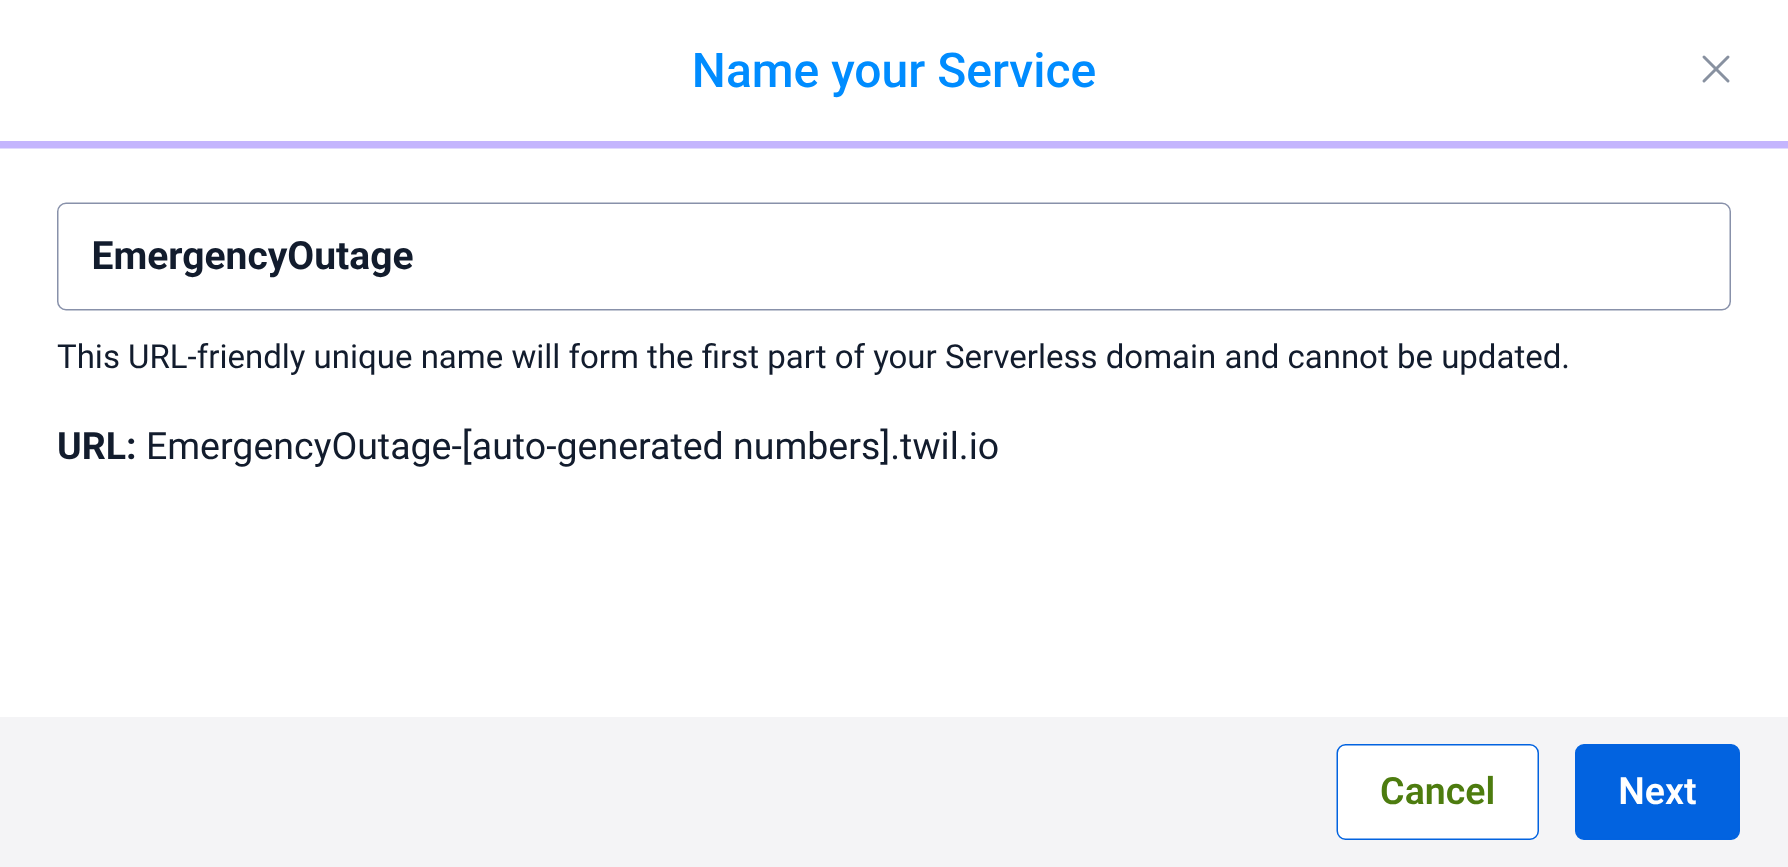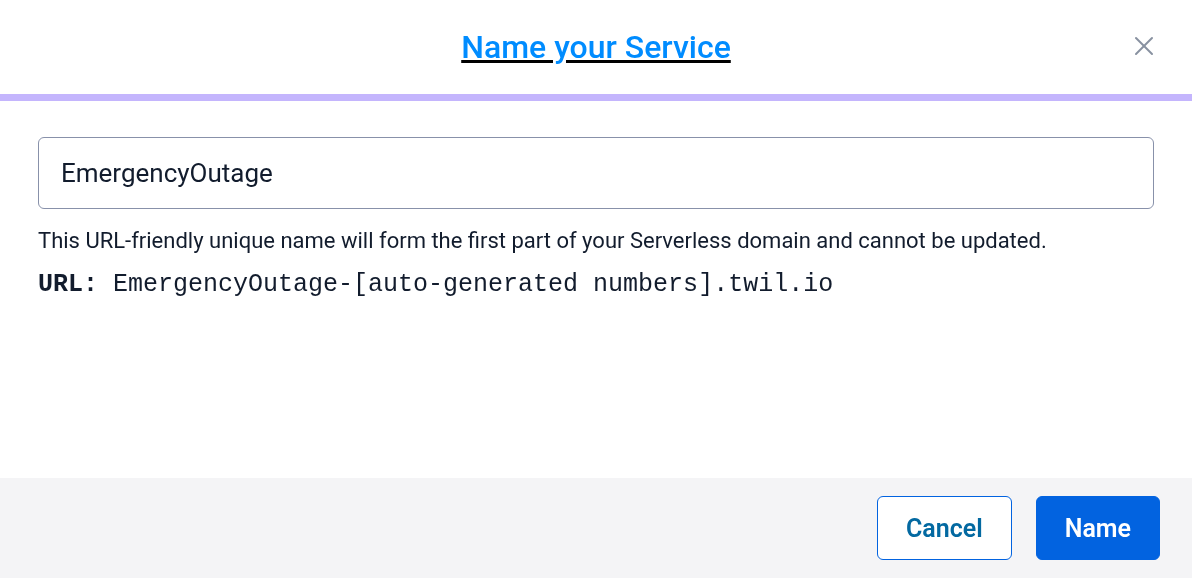--- a/index.html
+++ b/index.html
@@ -14,22 +14,21 @@
       height: 578px;
       display: flex;
       flex-direction: column;
     }
     .modal-header {
       position: relative;
       display: flex;
       align-items: center;
       justify-content: center;
       padding: 28px 0 28px 0;
-      border-bottom: 7px solid #c4b5fd;
-      text-decoration: underline;
+      border-bottom: 5px solid #c4b5fd;
     }
     .modal-title {
       color: #008cff;
       font-size: 32px;
       font-weight: 500;
     }
     .close-btn {
       position: absolute;
       right: 32px;
       top: 50%;
@@ -62,32 +61,32 @@
     .field-input {
       width: 100%;
       height: 72px;
       border: 1px solid #8891aa;
       border-radius: 6px;
       padding: 0 22px;
       font-size: 26px;
       color: #121c2d;
       font-family: inherit;
       outline: none;
+      font-weight: bold;
     }
     .hint-text {
       font-size: 22px;
       color: #121c2d;
       line-height: 1.6;
       margin-top: 14px;
     }
     .url-line {
       font-size: 25px;
       color: #121c2d;
-      margin-top: 12px;
-      font-family: Liberation Mono, monospace;
+      margin-top: 28px;
     }
     .url-line .url-label {
       font-weight: 700;
     }
     .modal-footer {
       background: #f4f4f6;
       padding: 18px 32px;
       display: flex;
       justify-content: flex-end;
       gap: 24px;
@@ -100,21 +99,21 @@
       font-weight: 600;
       cursor: pointer;
       font-family: inherit;
       display: flex;
       align-items: center;
       justify-content: center;
     }
     .btn-secondary {
       background: #ffffff;
       border: 1px solid #0263e0;
-      color: #0369a1;
+      color: #4d7c0f;
       text-align: center;
     }
     .btn-primary {
       background: #0263e0;
       border: 1px solid #0263e0;
       color: #ffffff;
     }
   </style>
 </head>
 <body>
@@ -135,14 +134,14 @@
   <input class="field-input" type="text" value="EmergencyOutage" style="">
   <p class="hint-text">This URL-friendly unique name will form the first part of your Serverless domain and cannot be updated.</p>
   <p class="url-line">
     <span class="url-label">URL:</span>
     <span>EmergencyOutage-[auto-generated numbers].twil.io</span>
   </p>
 </div>
 
 <div class="modal-footer">
   <button class="btn btn-secondary">Cancel</button>
-  <button class="btn btn-primary">Name</button>
+  <button class="btn btn-primary">Next</button>
 </div>
 
 </body></html>

